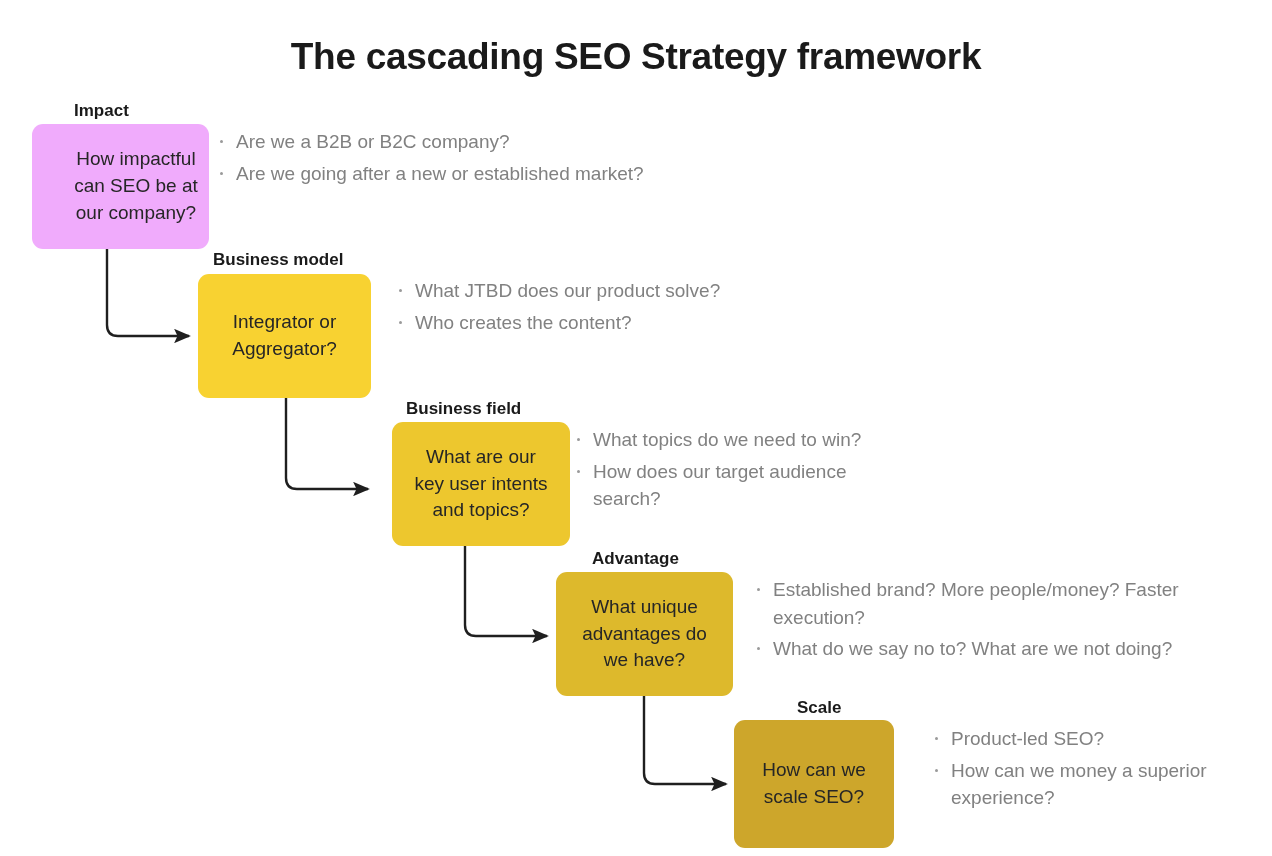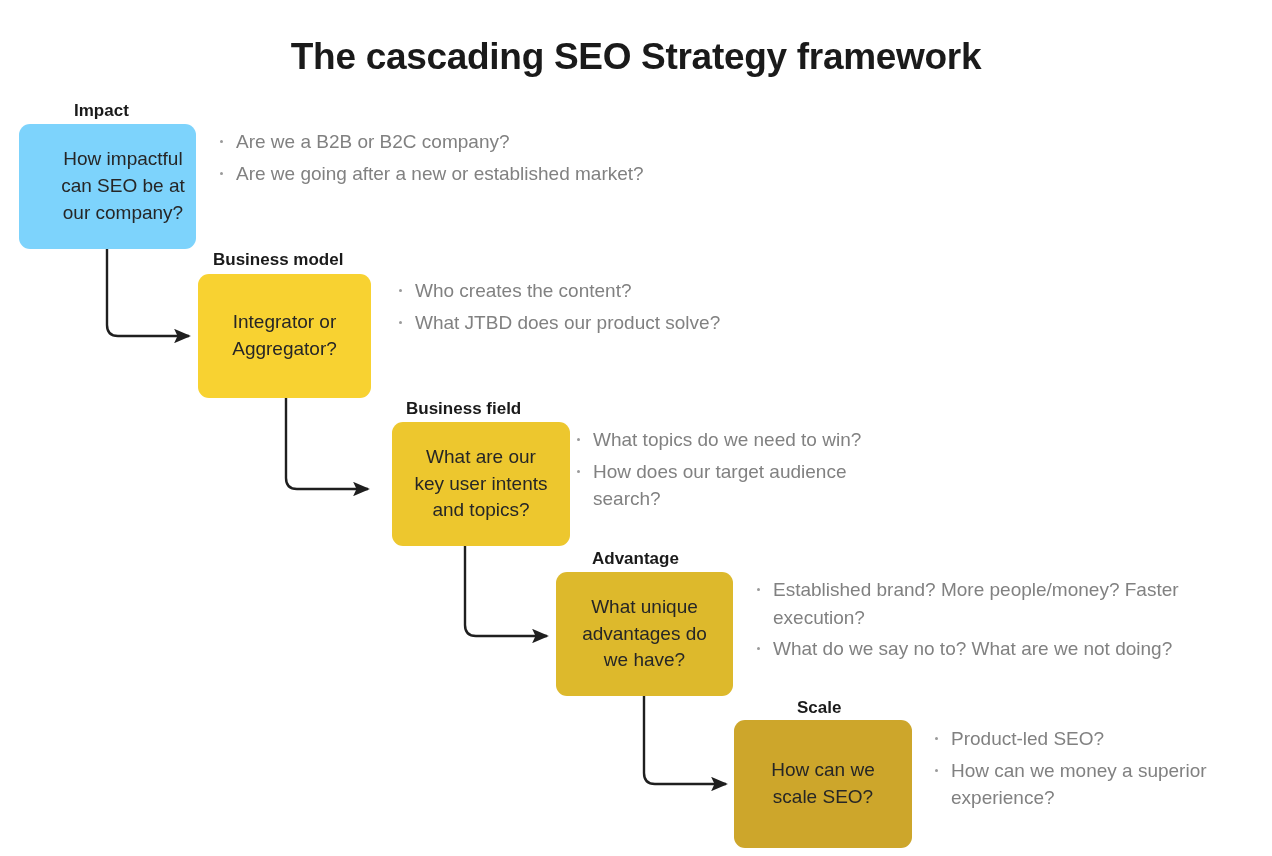--- a/index.html
+++ b/index.html
@@ -120,40 +120,40 @@
 
     <path d="M286,398 L286,478 Q286,489 297,489 L368,489" fill="none" stroke="#1f1f1f" stroke-width="2.4" marker-end="url(#arrowhead)"></path>
 
     <path d="M465,546 L465,625 Q465,636 476,636 L547,636" fill="none" stroke="#1f1f1f" stroke-width="2.4" marker-end="url(#arrowhead)"></path>
 
     <path d="M644,696 L644,773 Q644,784 655,784 L726,784" fill="none" stroke="#1f1f1f" stroke-width="2.4" marker-end="url(#arrowhead)"></path>
   </svg>
 
   <div class="stage">
     <div class="stage-label" style="left:74px; top:102px;">Impact</div>
-    <div class="stage-box" style="left:19px; top:124px; width:177px; height:125px; background:#7dd3fc;padding-left:41px;">
+    <div class="stage-box" style="left:32px; top:124px; width:177px; height:125px; background:#f0abfc;padding-left:41px;">
       <span class="stage-box-text">How impactful
 can SEO be at
 our company?</span>
     </div>
     <ul class="bullet-list" style="left:215px; top:128px; width:520px;">
       <li class="bullet-item">Are we a B2B or B2C company?</li>
       <li class="bullet-item">Are we going after a new or established market?</li>
     </ul>
   </div>
 
   <div class="stage">
     <div class="stage-label" style="left:213px; top:251px;">Business model</div>
     <div class="stage-box" style="left:198px; top:274px; width:173px; height:124px; background:#F8D231;">
       <span class="stage-box-text">Integrator or
 Aggregator?</span>
     </div>
     <ul class="bullet-list" style="left:394px; top:277px; width:460px;">
+      <li class="bullet-item">What JTBD does our product solve?</li>
       <li class="bullet-item">Who creates the content?</li>
-      <li class="bullet-item">What JTBD does our product solve?</li>
     </ul>
   </div>
 
   <div class="stage">
     <div class="stage-label" style="left:406px; top:400px;">Business field</div>
     <div class="stage-box" style="left:392px; top:422px; width:178px; height:124px; background:#EDC72E;">
       <span class="stage-box-text">What are our
 key user intents
 and topics?</span>
     </div>
@@ -171,21 +171,21 @@
 we have?</span>
     </div>
     <ul class="bullet-list" style="left:752px; top:576px; width:466px;">
       <li class="bullet-item">Established brand? More people/money? Faster execution?</li>
       <li class="bullet-item">What do we say no to? What are we not doing?</li>
     </ul>
   </div>
 
   <div class="stage">
     <div class="stage-label" style="left:797px; top:699px;">Scale</div>
-    <div class="stage-box" style="left:734px; top:720px; width:178px; height:128px; background:#CDA62B;">
+    <div class="stage-box" style="left:734px; top:720px; width:160px; height:128px; background:#CDA62B;">
       <span class="stage-box-text">How can we
 scale SEO?</span>
     </div>
     <ul class="bullet-list" style="left:930px; top:725px; width:305px;">
       <li class="bullet-item">Product-led SEO?</li>
       <li class="bullet-item">How can we money a superior experience?</li>
     </ul>
   </div>
 
 </div>

